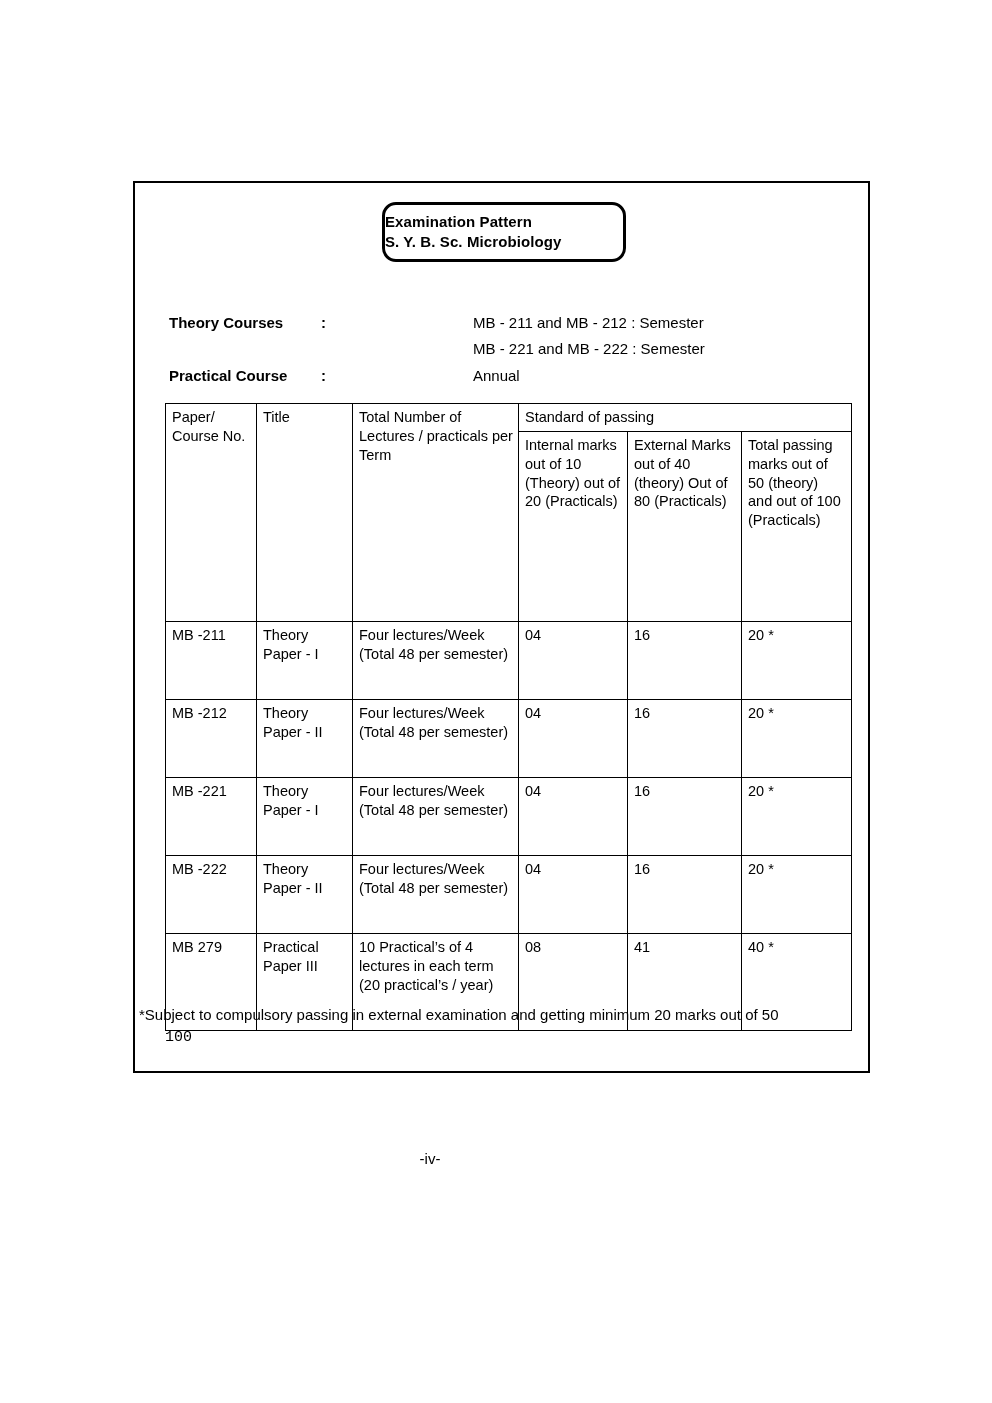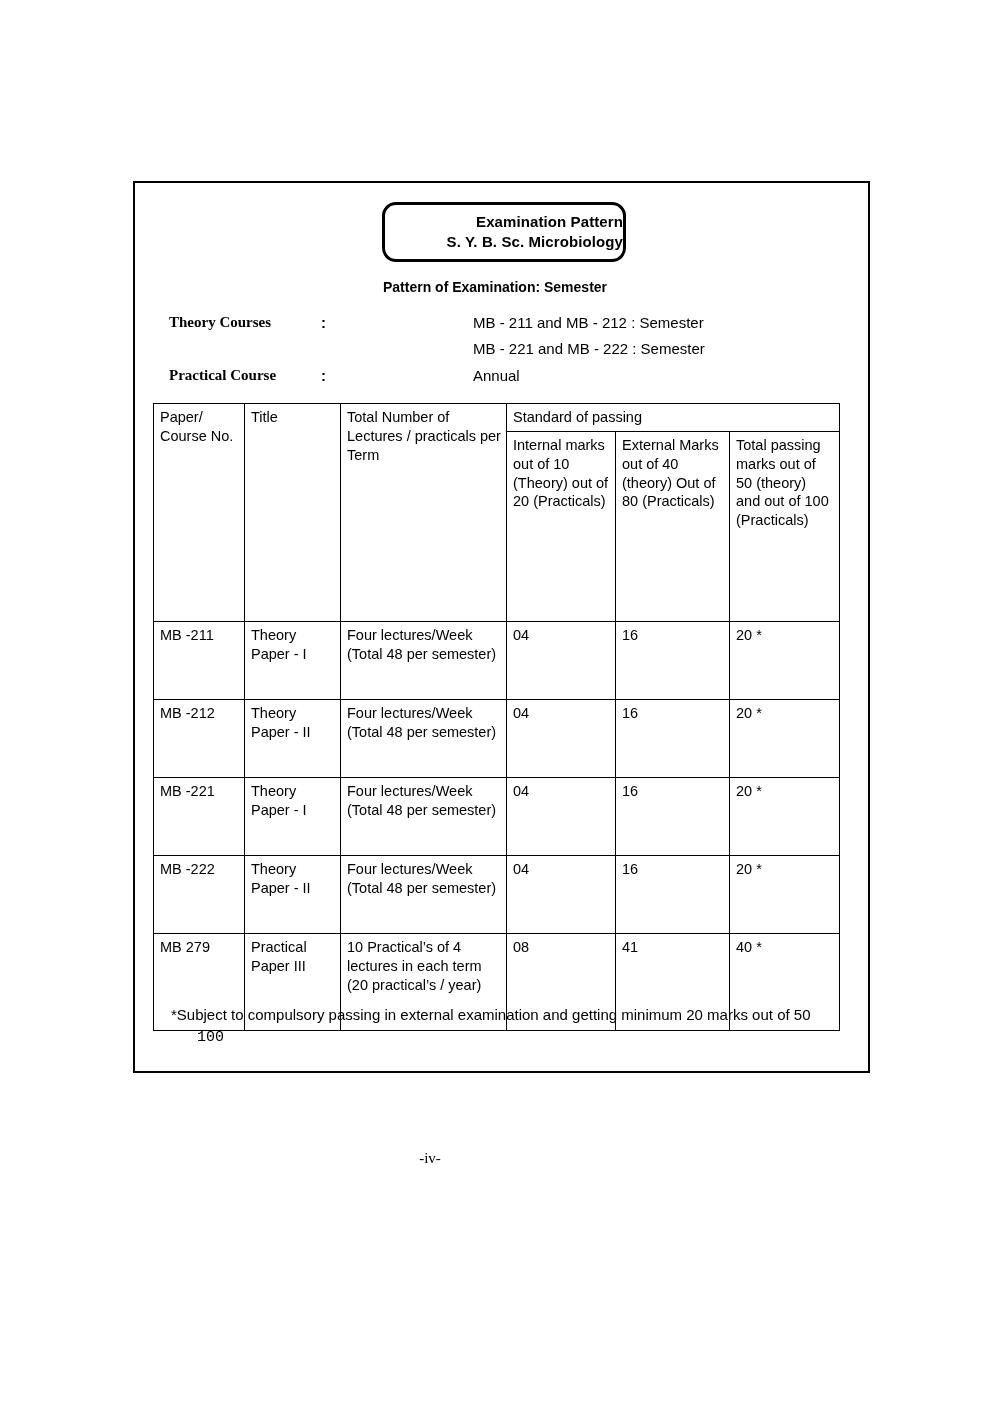--- a/index.html
+++ b/index.html
@@ -32,21 +32,21 @@
     position: absolute;
     left: 247px;
     top: 19px;
     width: 244px;
     height: 60px;
     border: 3px solid #000000;
     border-radius: 14px;
     box-sizing: border-box;
     display: flex;
     flex-direction: column;
-    align-items: flex-end;
+    align-items: flex-start;
     justify-content: center;
     line-height: 1.32;
   }
   #title-box .tline {
     font-size: 15px;
     font-weight: bold;
     letter-spacing: 0.1px;
     white-space: nowrap;
   }
 
@@ -66,40 +66,39 @@
     position: absolute;
     left: 0;
     width: 100%;
     font-size: 15px;
   }
   .course-label {
     position: absolute;
     left: 34px;
     font-weight: bold;
     white-space: nowrap;
-    font-family: Liberation Serif, serif;
   }
   .course-colon {
     position: absolute;
     left: 186px;
     font-weight: bold;
   }
   .course-value {
     position: absolute;
     left: 338px;
     white-space: nowrap;
   }
   #theory-row     { top: 131px; }
   #theory-row-2   { top: 157px; }
   #practical-row  { top: 184px; }
 
   
   #pattern-table {
     position: absolute;
-    left: 18px;
+    left: 30px;
     top: 220px;
     width: 686px;
     border-collapse: collapse;
     table-layout: fixed;
     border-radius: 18px;
   }
   #pattern-table td, #pattern-table th {
     border: 1.4px solid #000000;
     box-sizing: border-box;
     padding: 4px 5px 4px 6px;
@@ -151,52 +150,49 @@
   .row-last { height: 97px; }
 
   
   #footnotes {
     position: absolute;
     left: 4px;
     top: 820px;
     width: 726px;
     font-size: 15px;
     line-height: 1.55;
-    margin-left: 32px;
   }
   #footnotes .fn {
     white-space: nowrap;
   }
   #footnotes .fn-indent {
     padding-left: 26px;
     font-family: Liberation Mono, monospace;
   }
 
   
   #page-number {
     position: absolute;
     left: 0;
     top: 1150px;
     width: 860px;
     text-align: center;
     font-size: 15px;
-    font-family: Liberation Serif, serif;
   }
 </style>
 </head>
 <body>
 
 <div id="page-frame">
 
   <div id="title-box">
     <div class="tline">Examination Pattern</div>
     <div class="tline">S. Y. B. Sc. Microbiology</div>
   </div>
 
-  <div id="pattern-line">Pattern of Examination: Semester</div>
 
   <div class="course-row" id="theory-row">
     <span class="course-label">Theory Courses</span>
     <span class="course-colon">:</span>
     <span class="course-value">MB - 211 and MB - 212 : Semester</span>
   </div>
   <div class="course-row" id="theory-row-2">
     <span class="course-value">MB - 221 and MB - 222 : Semester</span>
   </div>
 

